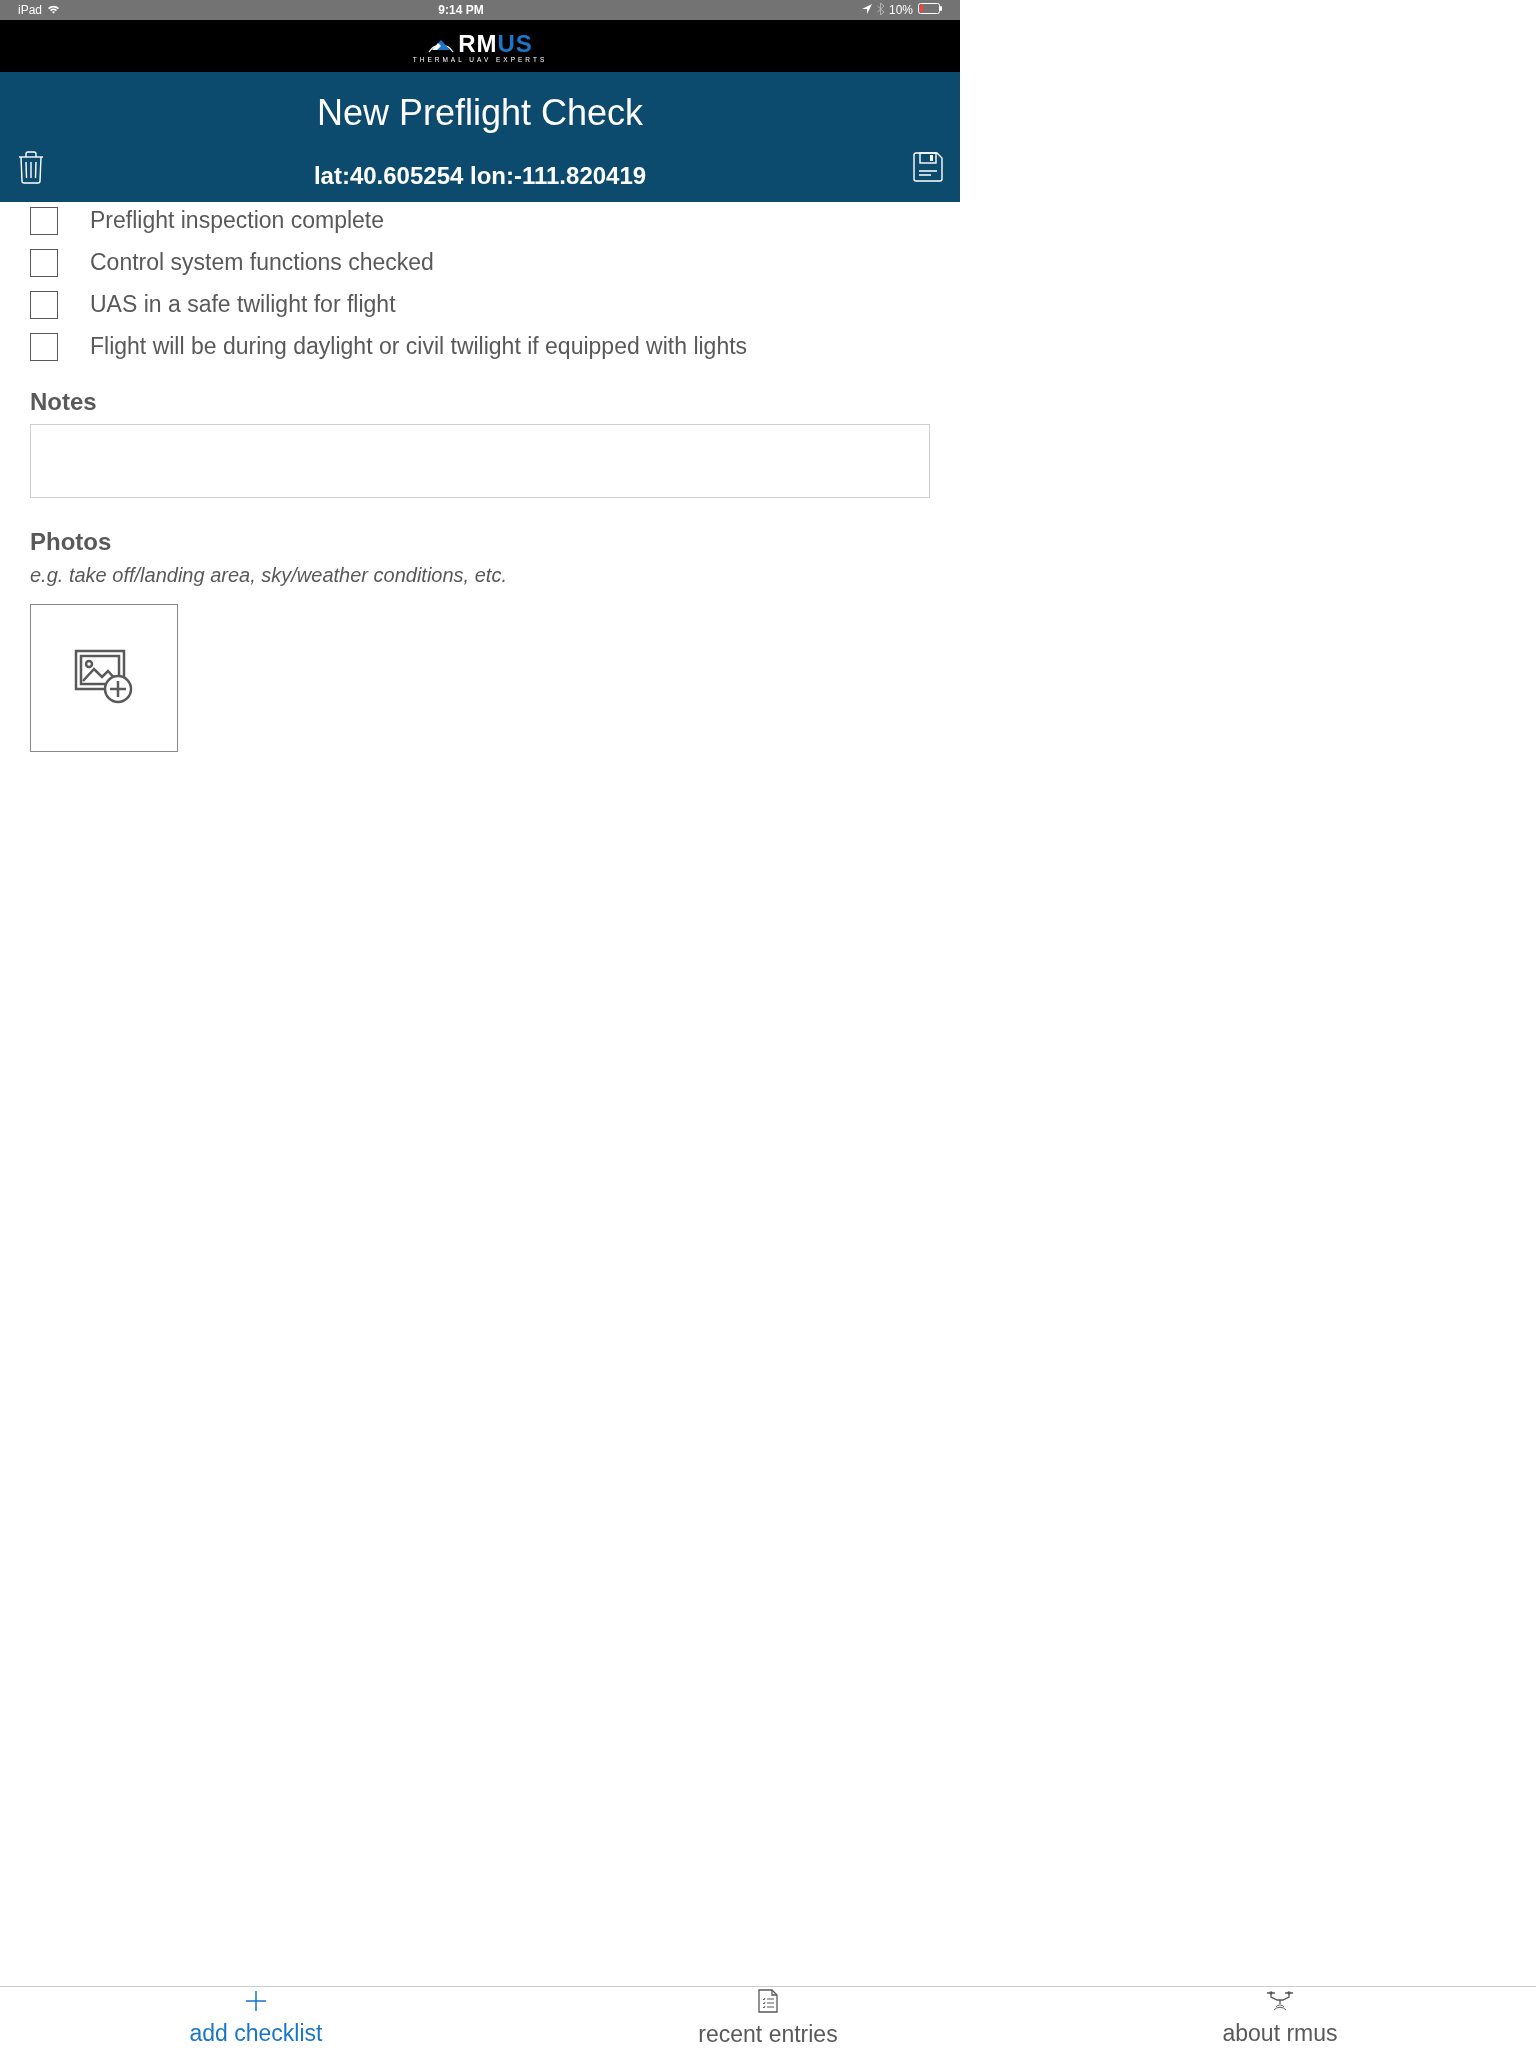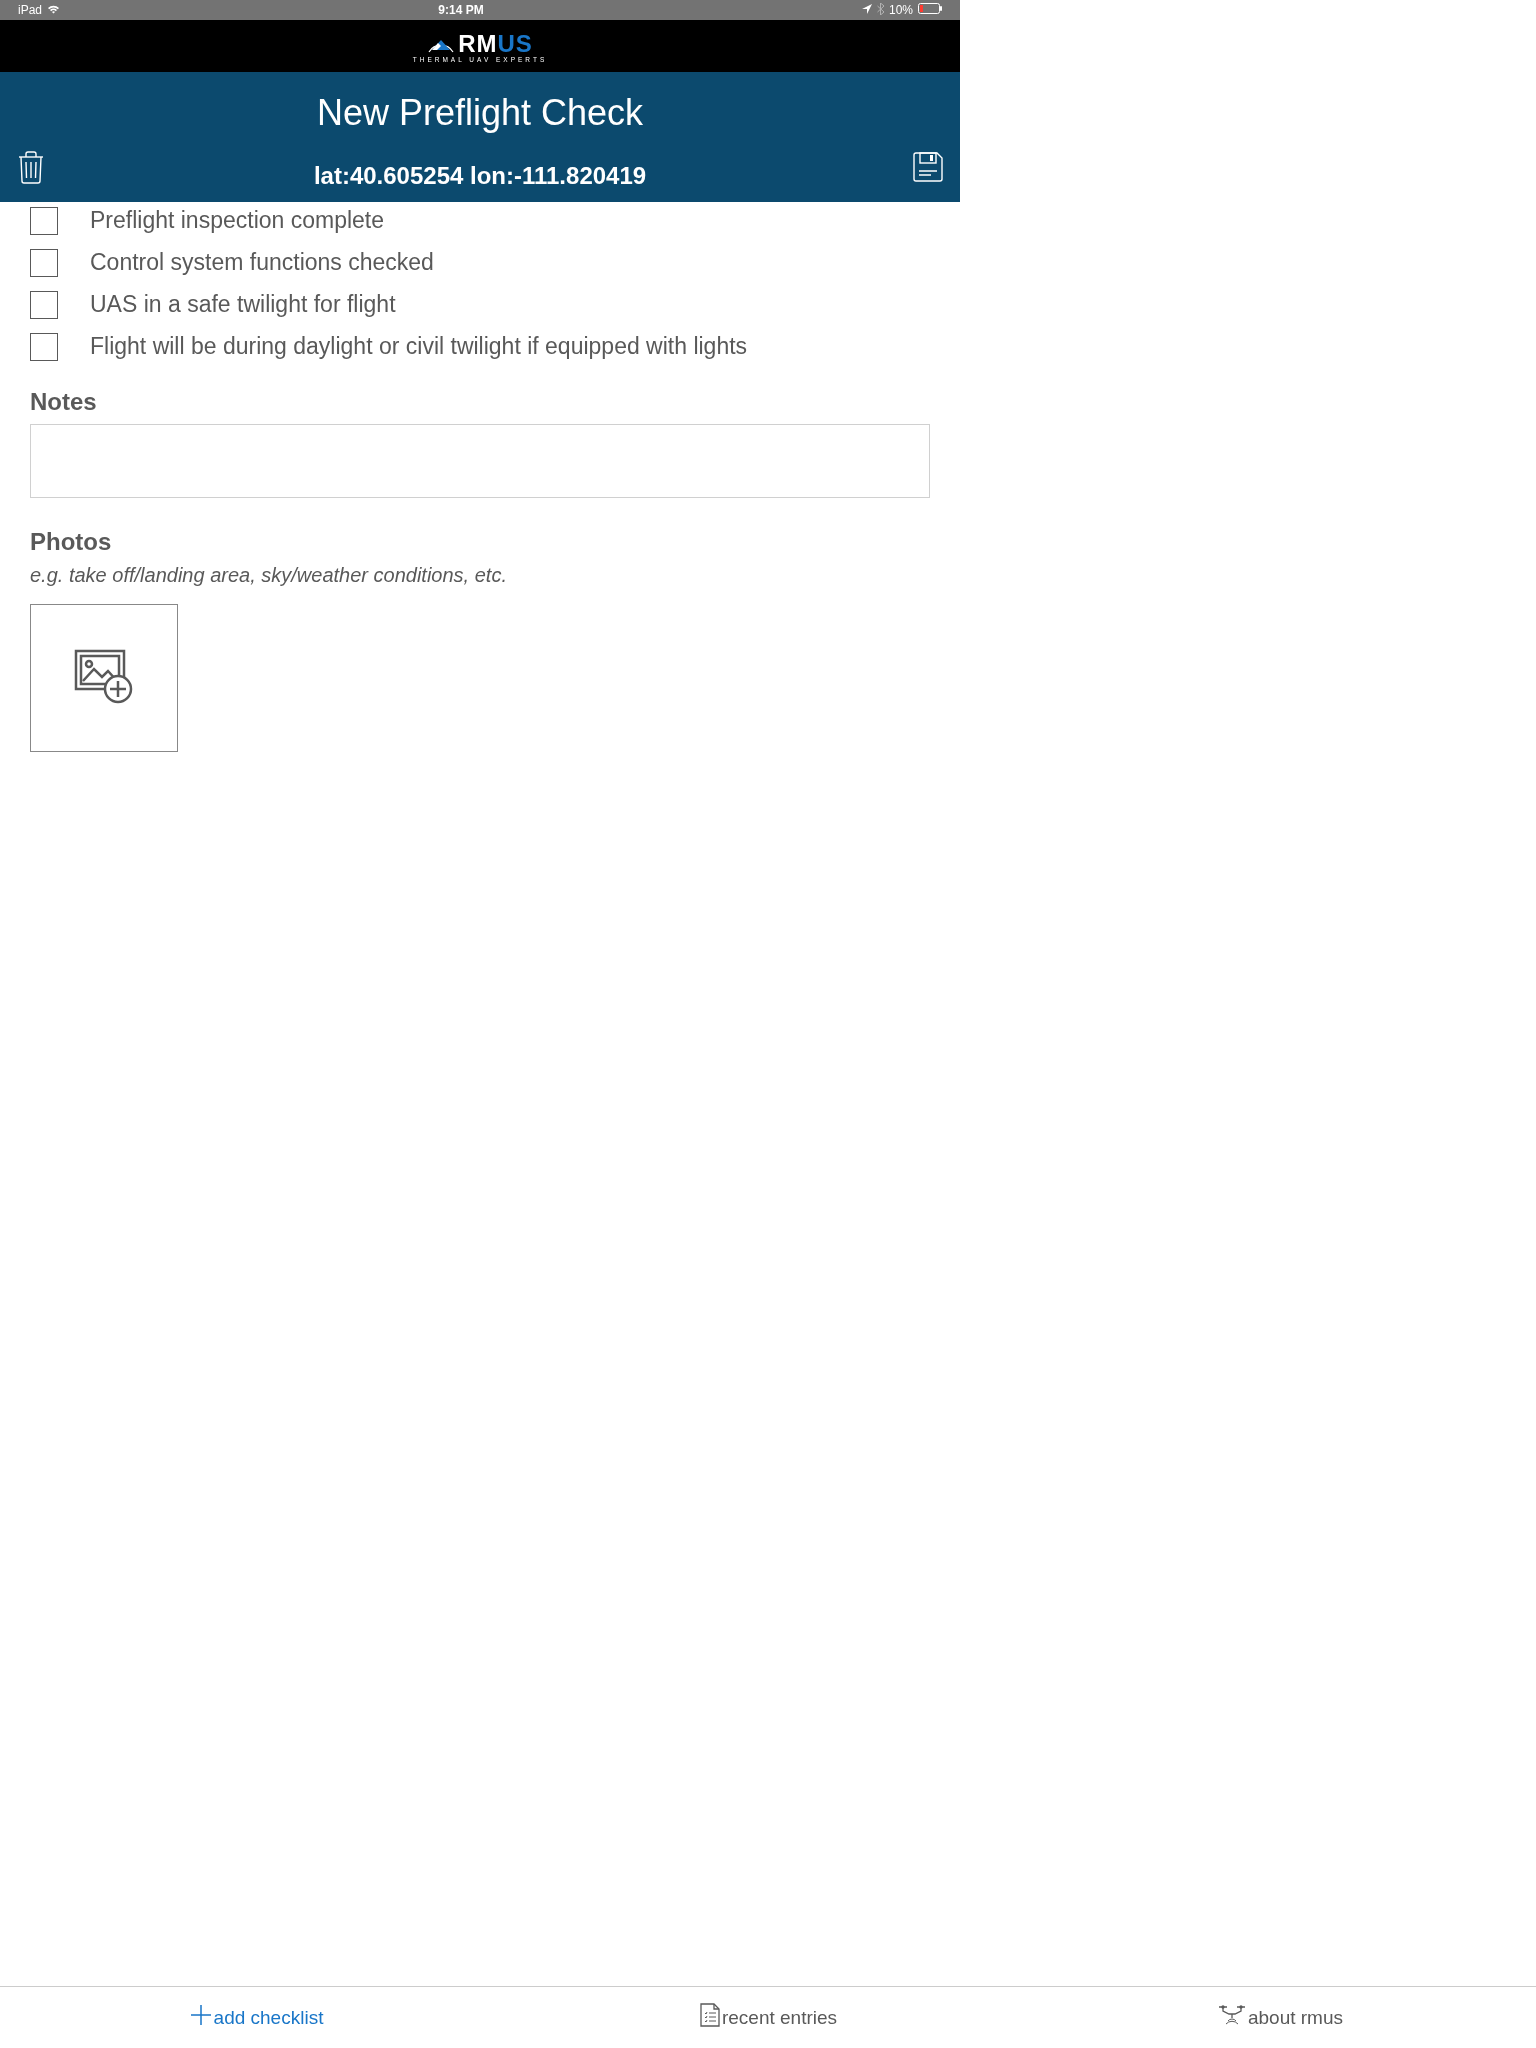--- a/index.html
+++ b/index.html
@@ -127,24 +127,24 @@
       left: 0;
       right: 0;
       height: 62px;
       border-top: 1px solid #ccc;
       display: flex;
       background: #fff;
     }
     .tab-item {
       flex: 1;
       display: flex;
-      flex-direction: row;
+      flex-direction: column;
       align-items: center;
       justify-content: center;
-      font-size: 19px;
+      font-size: 23px;
       color: #595959;
       gap: 1px;
     }
     .tab-item.active {
       color: #1976c8;
       font-weight: 500;
     }
   </style>
 </head>
 <body>

